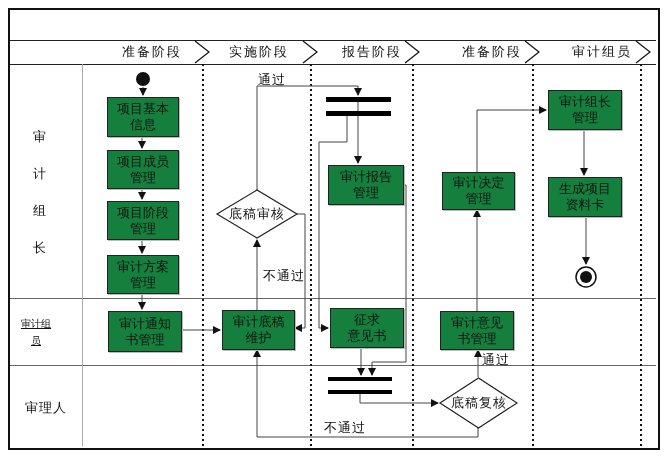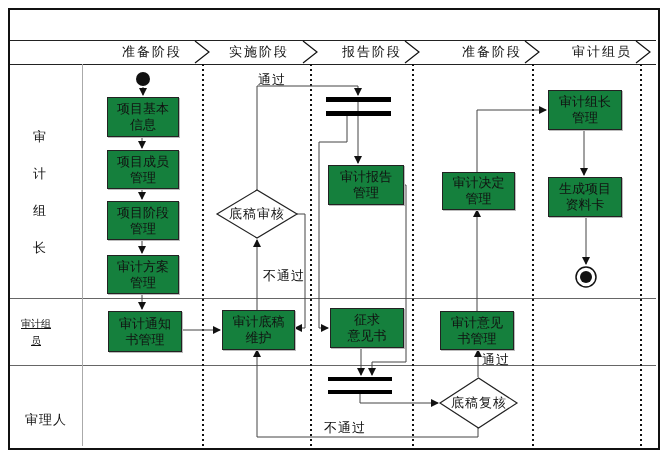--- a/index.html
+++ b/index.html
@@ -19,21 +19,21 @@
        box-shadow:1px 1px 0 #bbb;display:flex;align-items:center;justify-content:center;
        text-align:center;font-size:13px;line-height:16px;}
   .box span{white-space:pre-line;}
   .dlabel{position:absolute;display:flex;align-items:center;justify-content:center;
           text-align:center;font-size:13px;letter-spacing:1px;}
   .elabel{position:absolute;font-size:13px;letter-spacing:1px;white-space:nowrap;}
   .lane-vert{position:absolute;width:16px;font-size:13px;line-height:37px;
              word-break:break-all;text-align:left;}
   .lane-two{position:absolute;width:30px;font-size:10px;line-height:17px;
             word-break:break-all;text-align:center;text-decoration:underline;}
-  .lane-one{position:absolute;font-size:13px;letter-spacing:1px;margin-top:12px;}
+  .lane-one{position:absolute;font-size:13px;letter-spacing:1px;}
   svg{position:absolute;left:0;top:0;}
 </style>
 </head>
 <body>
 
 <div id="stage">
   <div class="frame"></div>
 
   <div class="hline" style="top:40px"></div>
   <div class="hline" style="top:64px"></div>

